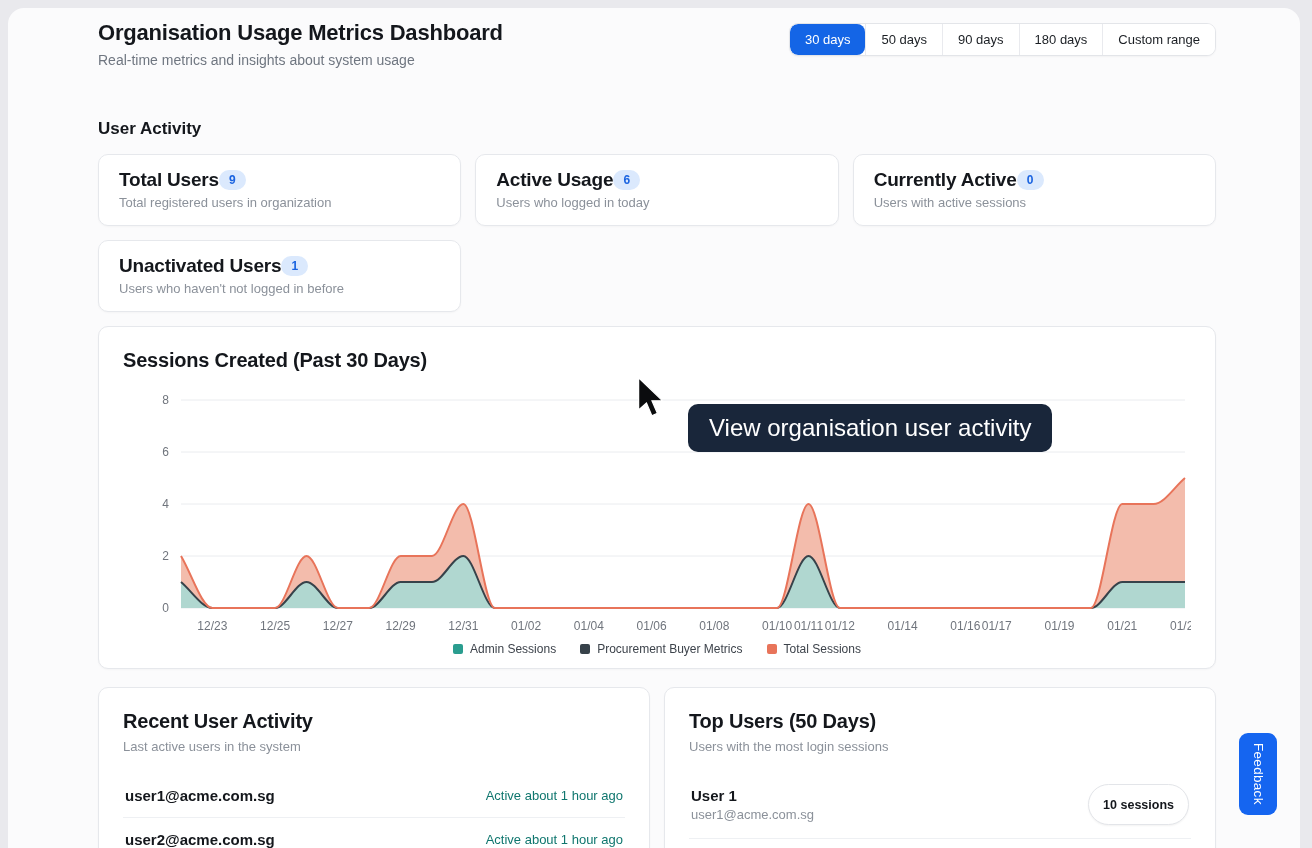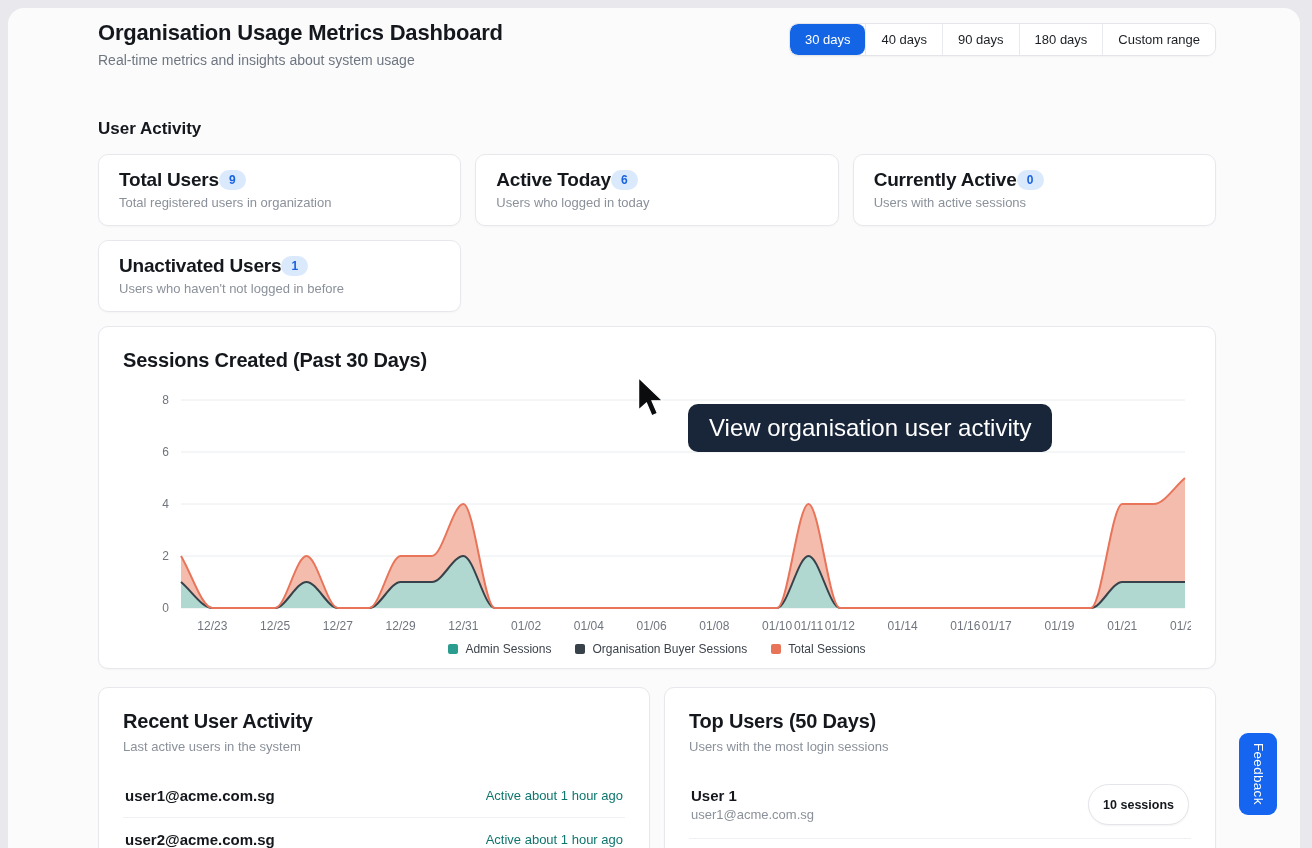--- a/index.html
+++ b/index.html
@@ -77,40 +77,40 @@
   <div class="window">
     <div class="content">
 
       <div class="header-row">
         <div>
           <h1 class="page-title">Organisation Usage Metrics Dashboard</h1>
           <p class="page-subtitle">Real-time metrics and insights about system usage</p>
         </div>
         <div class="range-tabs">
           <button class="range-btn active">30 days</button>
-          <button class="range-btn">40 days</button>
+          <button class="range-btn">50 days</button>
           <button class="range-btn">90 days</button>
           <button class="range-btn">180 days</button>
           <button class="range-btn">Custom range</button>
         </div>
       </div>
 
       <h2 class="section-heading">User Activity</h2>
 
       <div class="cards-grid">
         <div class="metric-card">
           <div class="metric-top">
             <span class="metric-title">Total Users</span>
             <span class="metric-badge">9</span>
           </div>
           <div class="metric-desc">Total registered users in organization</div>
         </div>
         <div class="metric-card">
           <div class="metric-top">
-            <span class="metric-title">Active Today</span>
+            <span class="metric-title">Active Usage</span>
             <span class="metric-badge">6</span>
           </div>
           <div class="metric-desc">Users who logged in today</div>
         </div>
         <div class="metric-card">
           <div class="metric-top">
             <span class="metric-title">Currently Active</span>
             <span class="metric-badge">0</span>
           </div>
           <div class="metric-desc">Users with active sessions</div>
@@ -160,21 +160,21 @@
             <text x="999.25" y="246" text-anchor="middle" font-size="12" fill="#70757d">01/21</text>
             <text x="1062" y="246" text-anchor="middle" font-size="12" fill="#70757d">01/23</text>
           </svg>
         <div class="legend">
             <span class="legend-item">
               <span class="legend-swatch" style="background: rgb(42, 157, 143);"></span>
               <span>Admin Sessions</span>
             </span>
             <span class="legend-item">
               <span class="legend-swatch" style="background: rgb(55, 66, 74);"></span>
-              <span>Organisation Buyer Sessions</span>
+              <span>Procurement Buyer Metrics</span>
             </span>
             <span class="legend-item">
               <span class="legend-swatch" style="background: rgb(232, 116, 90);"></span>
               <span>Total Sessions</span>
             </span>
           </div>
       </div>
 
       <div class="bottom-grid">
         <div class="card-lg">

